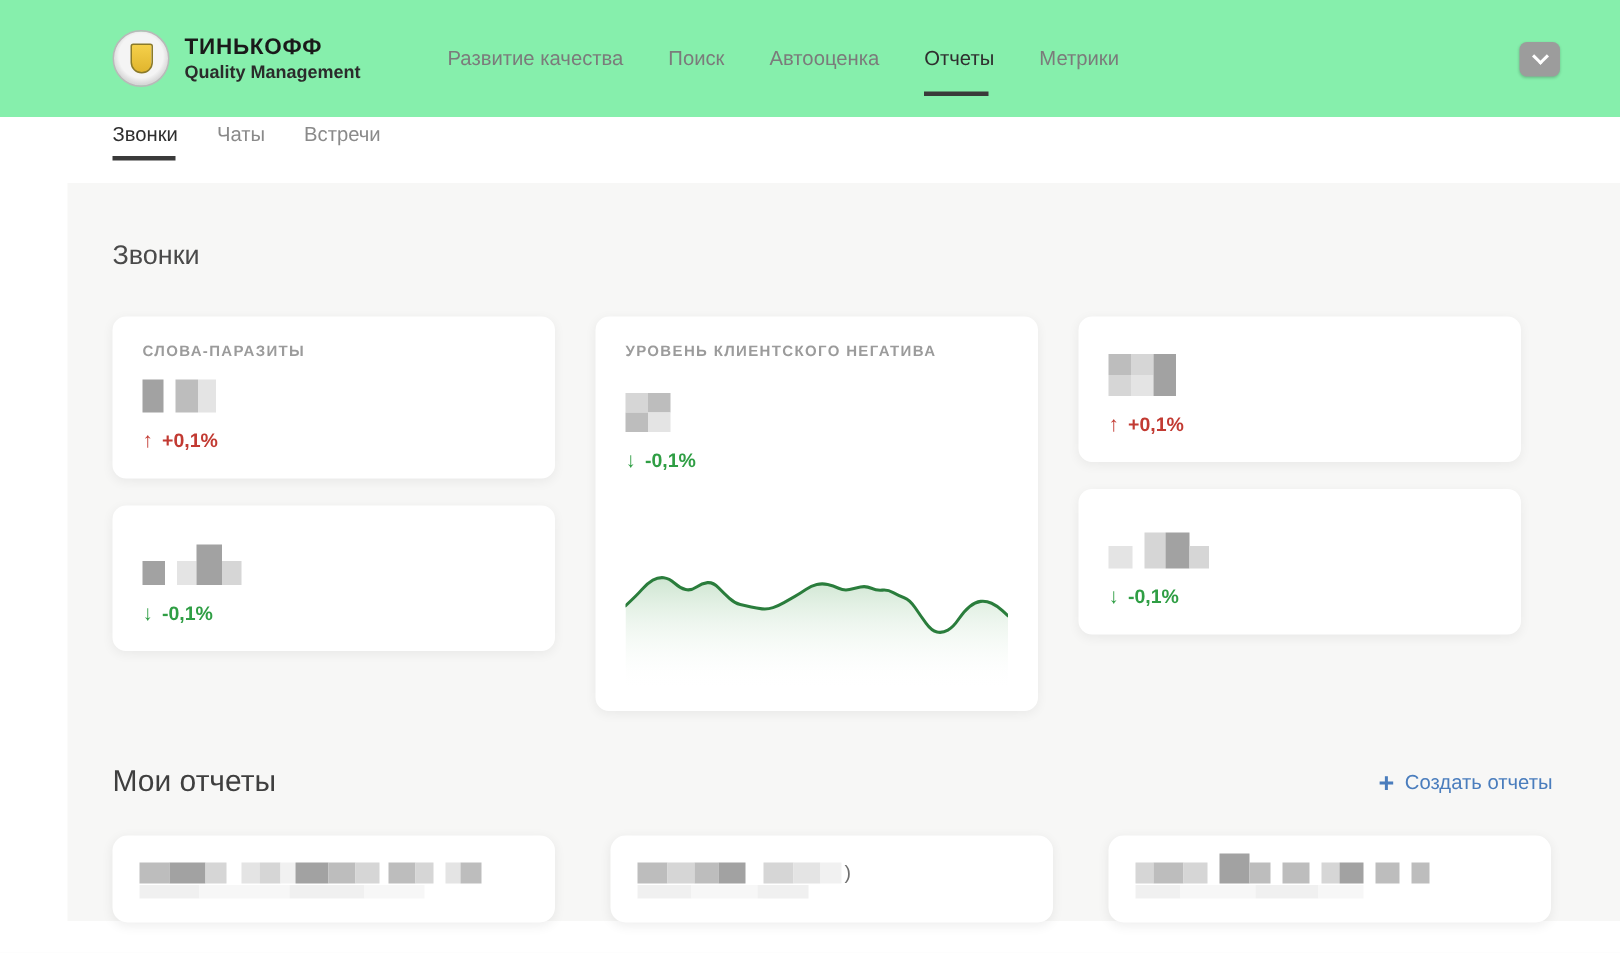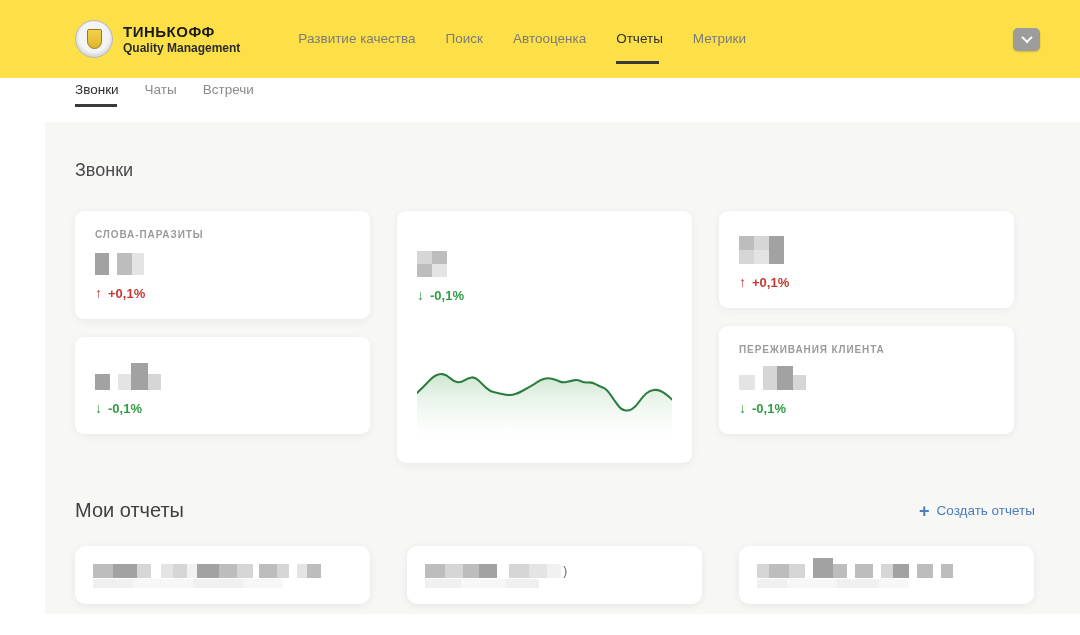--- a/index.html
+++ b/index.html
@@ -1,20 +1,20 @@
 <!DOCTYPE html>
 <html><head>
 <meta charset="utf-8">
 <style>
   * { margin:0; padding:0; box-sizing:border-box; }
   html,body { width:1080px; height:635px; background:#ffffff;
     font-family:"Liberation Sans", sans-serif; color:#333; overflow:hidden; }
 
   
-  .header { display:flex; align-items:center; height:78px; padding:0 40px 0 75px; background:#fde047; }
+  .header { display:flex; align-items:center; height:78px; padding:0 40px 0 75px; background:#86efac; }
   .brand { display:flex; align-items:center; gap:10px; }
   .logo-emblem { width:38px; height:38px; border-radius:50%;
     background:radial-gradient(circle at 50% 45%, #f4f4f4 55%, #d9d9d9 70%, #bfbfbf 100%);
     border:1px solid #b9b9b9; position:relative; flex:0 0 auto; }
   .logo-shield { position:absolute; left:11px; top:8px; width:15px; height:20px;
     background:linear-gradient(#f5d04a,#e0b52e); border:1px solid #8a7a2a;
     border-radius:2px 2px 8px 8px; }
   .brand-text { line-height:1.05; }
   .brand-name { font-size:15px; font-weight:bold; letter-spacing:.5px; color:#1a1a1a; }
   .brand-sub { font-size:12px; font-weight:bold; color:#2b2b2b; margin-top:2px; }
@@ -137,20 +137,21 @@
         </div>
         <div class="metric-delta delta-down">
           <span class="arrow">↓</span>
           <span>-0,1%</span>
         </div>
       </div>
     </div>
 
     <div class="col">
       <div class="card card-tall">
+        <div class="metric-title">УРОВЕНЬ КЛИЕНТСКОГО НЕГАТИВА</div>
         <div class="mosaic">
           <span class="g2" style="width:15px;height:13px"></span>
           <span class="g3" style="width:15px;height:13px"></span>
         </div>
         <div class="mosaic" style="margin-top:0;height:13px">
           <span class="g3" style="width:15px;height:13px"></span>
           <span class="g1" style="width:15px;height:13px"></span>
         </div>
         <div class="metric-delta delta-down">
           <span class="arrow">↓</span>
@@ -183,21 +184,20 @@
               <span class="g4" style="height:14px"></span>
           </span>
         </div>
         <div class="metric-delta delta-up">
           <span class="arrow">↑</span>
           <span>+0,1%</span>
         </div>
       </div>
 
       <div class="card">
-        <div class="metric-title">ПЕРЕЖИВАНИЯ КЛИЕНТА</div>
         <div class="mosaic">
           <span class="g1" style="width:16px;height:15px"></span>
           <span class="sp" style="width:8px;height:15px"></span>
           <span class="g2" style="width:14px;height:24px"></span>
           <span class="g4" style="width:16px;height:24px"></span>
           <span class="g2" style="width:13px;height:15px"></span>
         </div>
         <div class="metric-delta delta-down">
           <span class="arrow">↓</span>
           <span>-0,1%</span>

